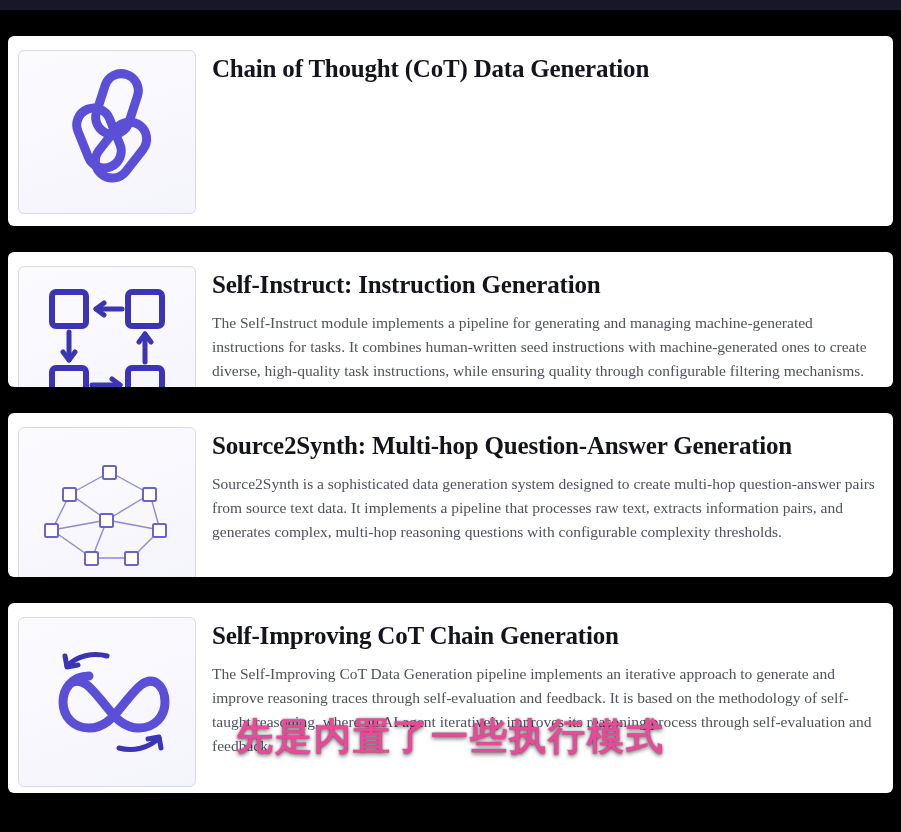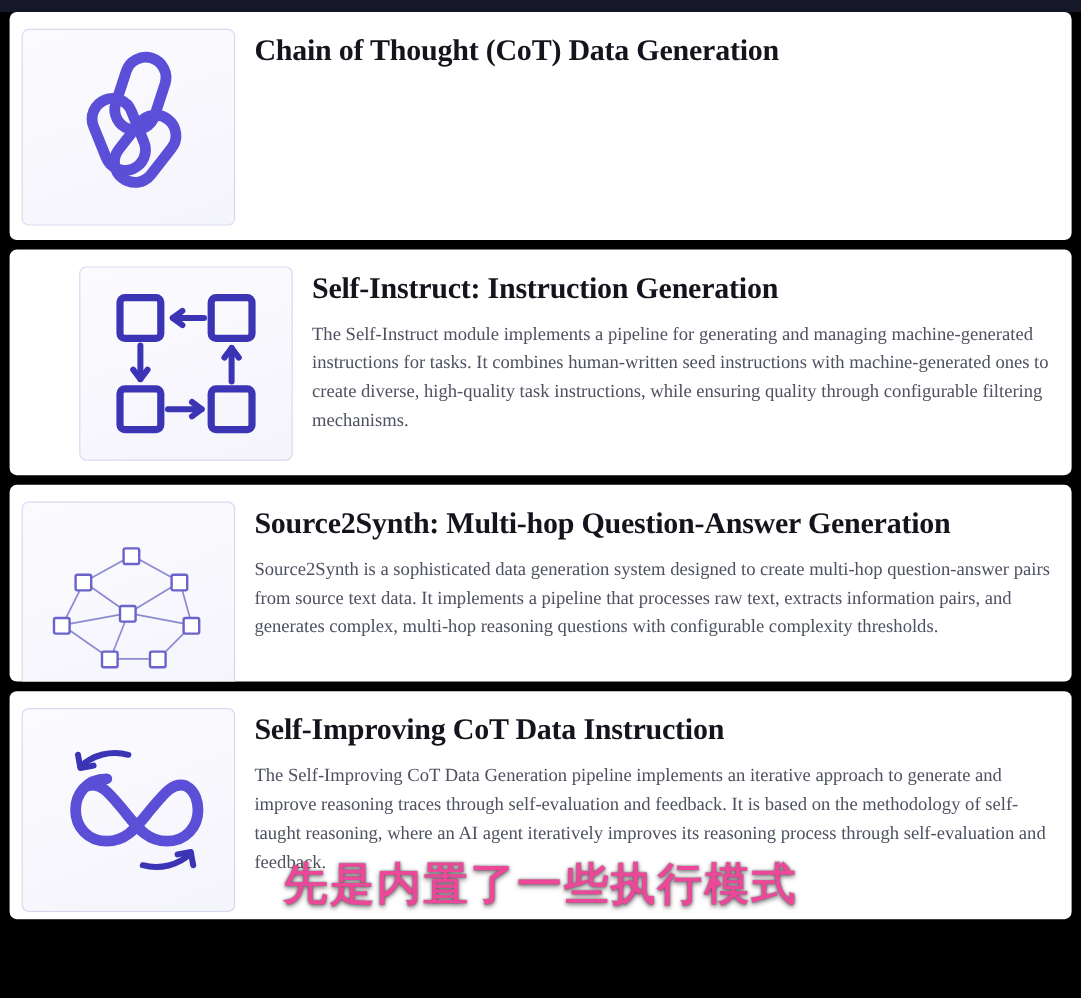--- a/index.html
+++ b/index.html
@@ -30,20 +30,21 @@
   }
   .card {
     position: relative;
     background: #ffffff;
     border-radius: 6px;
     margin-bottom: 8px;
     display: flex;
     align-items: flex-start;
     overflow: hidden;
     box-shadow: 0 0 0 1px rgba(0,0,0,0.04);
+    margin-top: 26px;
   }
   .card-icon {
     flex: 0 0 auto;
     width: 176px;
     margin: 14px 10px 14px 10px;
     border: 1px solid #d8d9ef;
     border-radius: 6px;
     background: linear-gradient(160deg, #fbfbff 0%, #f4f4fb 100%);
     display: flex;
     align-items: center;
@@ -65,21 +66,21 @@
   .card-desc {
     font-family: "Liberation Serif", serif;
     font-size: 15.5px;
     line-height: 1.55;
     color: #4e5160;
     margin: 0;
   }
   
   .card-1 { height: 190px; }
   .card-1 .card-icon { height: 162px; }
-  .card-2 { height: 188px; padding-left: 48px; }
+  .card-2 { height: 135px; }
   .card-2 .card-icon { height: 160px; }
   .card-3 { height: 164px; }
   .card-3 .card-icon { height: 168px; }
   .card-4 { height: 190px; }
   .card-4 .card-icon { height: 168px; }
 
   .subtitle-overlay {
     position: absolute;
     left: 0;
     right: 0;
@@ -206,21 +207,21 @@
             <g fill="none" stroke="#3b35b5" stroke-width="5" stroke-linecap="round">
               <path d="M30 34 C40 24 56 20 70 24"></path>
               <polyline points="28,24 30,35 41,33" stroke-linejoin="round"></polyline>
               <path d="M122 106 C112 116 96 120 82 116"></path>
               <polyline points="124,116 122,105 111,107" stroke-linejoin="round"></polyline>
             </g>
           </svg>
         </span>
       </div>
       <div class="card-body">
-        <div class="card-title">Self-Improving CoT Data Instruction</div>
+        <div class="card-title">Self-Improving CoT Chain Generation</div>
         <p class="card-desc">The Self-Improving CoT Data Generation pipeline implements an iterative approach to generate and improve reasoning traces through self-evaluation and feedback. It is based on the methodology of self-taught reasoning, where an AI agent iteratively improves its reasoning process through self-evaluation and feedback.</p>
       </div>
     </div>
 
   </div>
 
   <div class="subtitle-overlay">先是内置了一些执行模式</div>
   <div class="bottom-bar"></div>
 
 </div>

